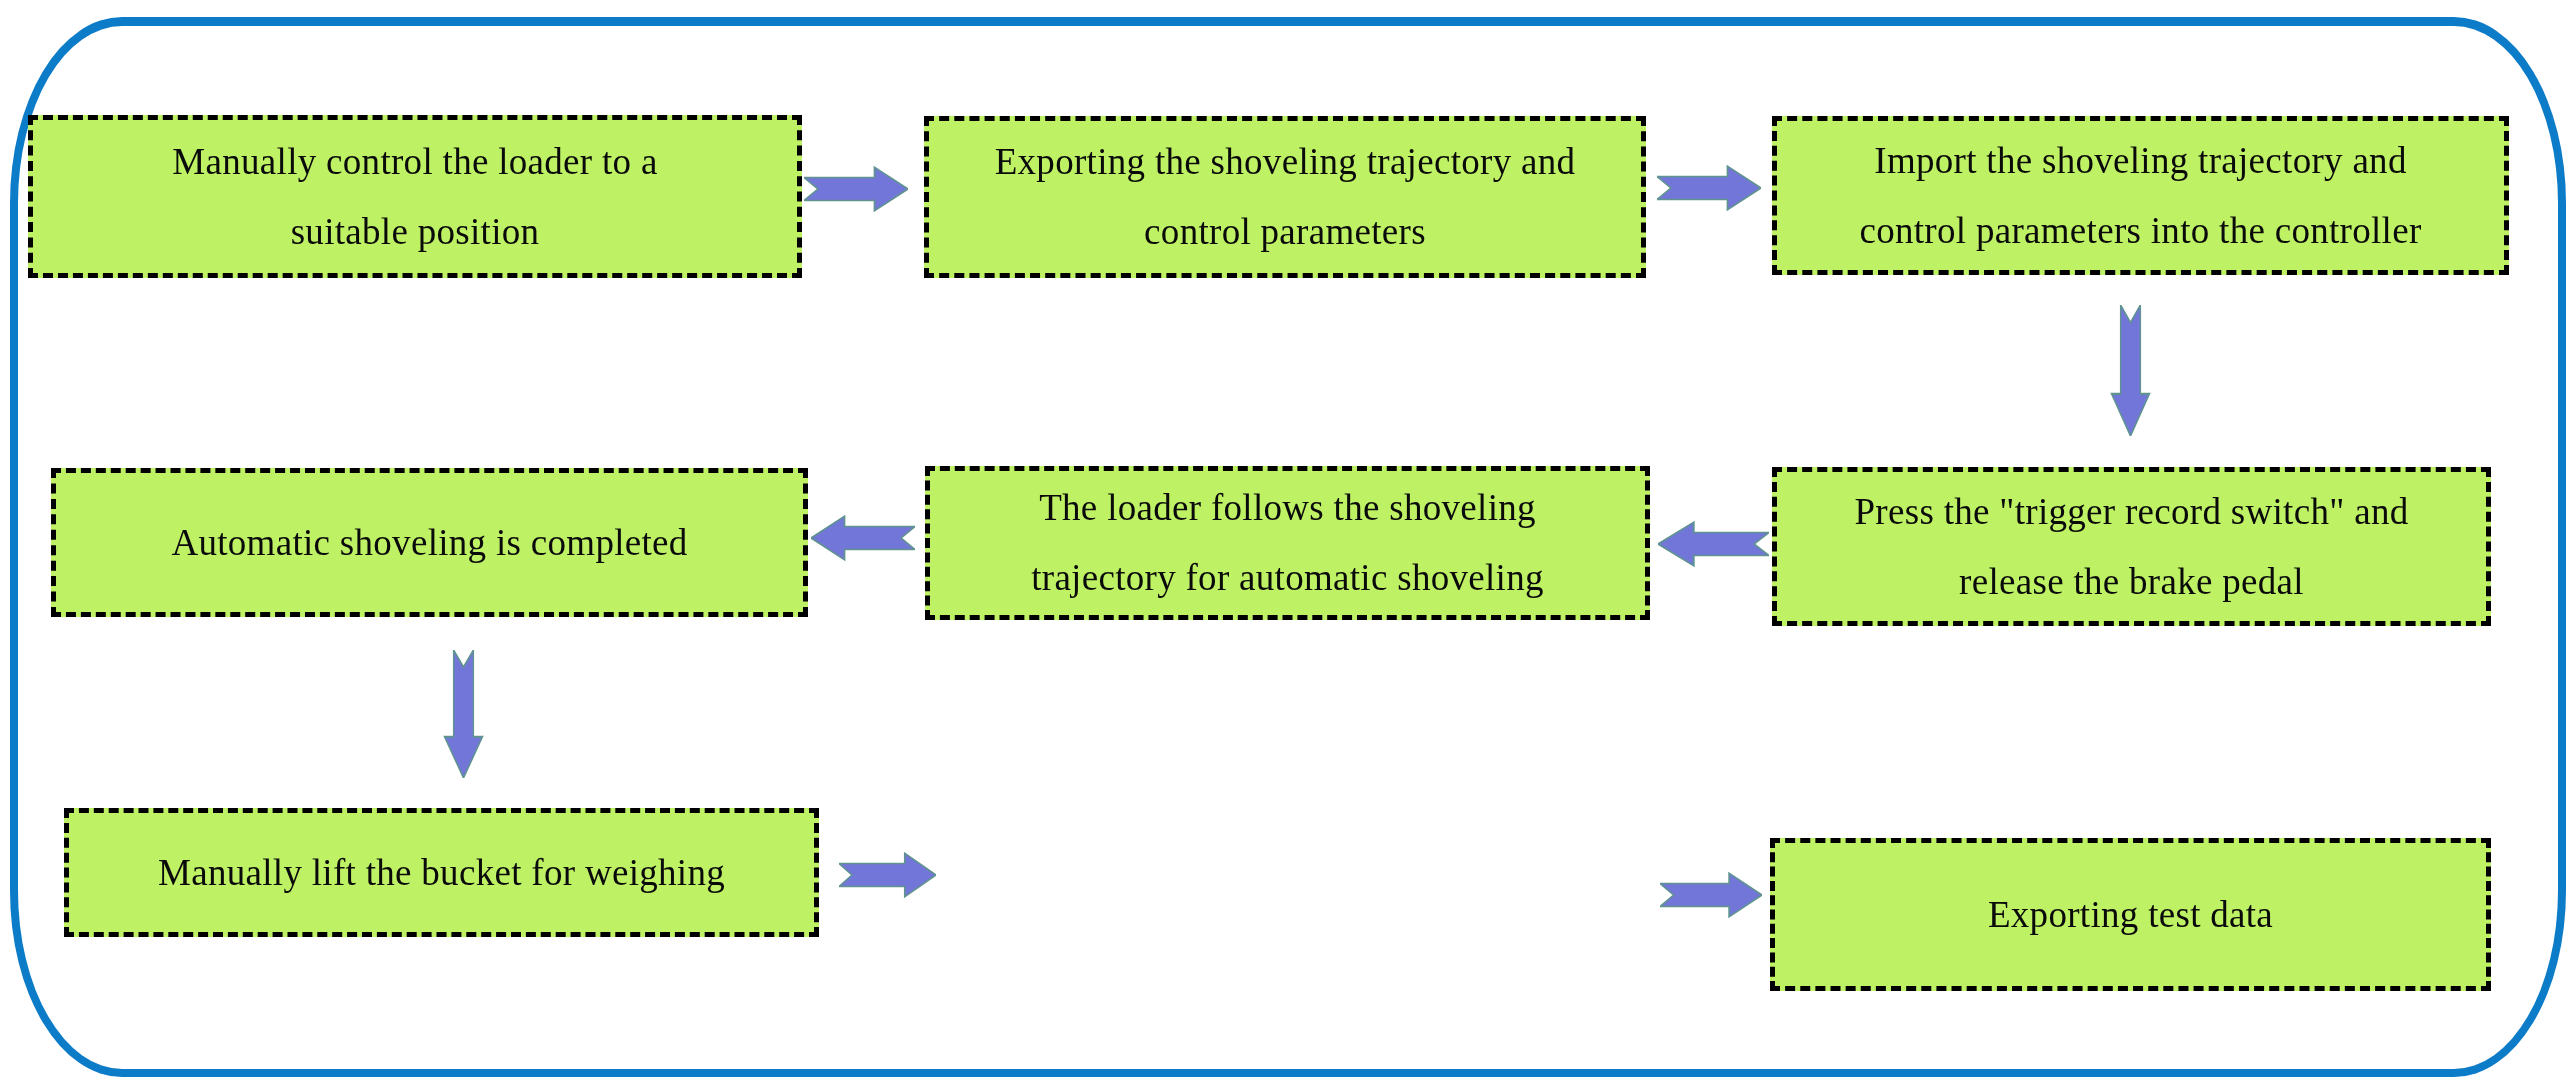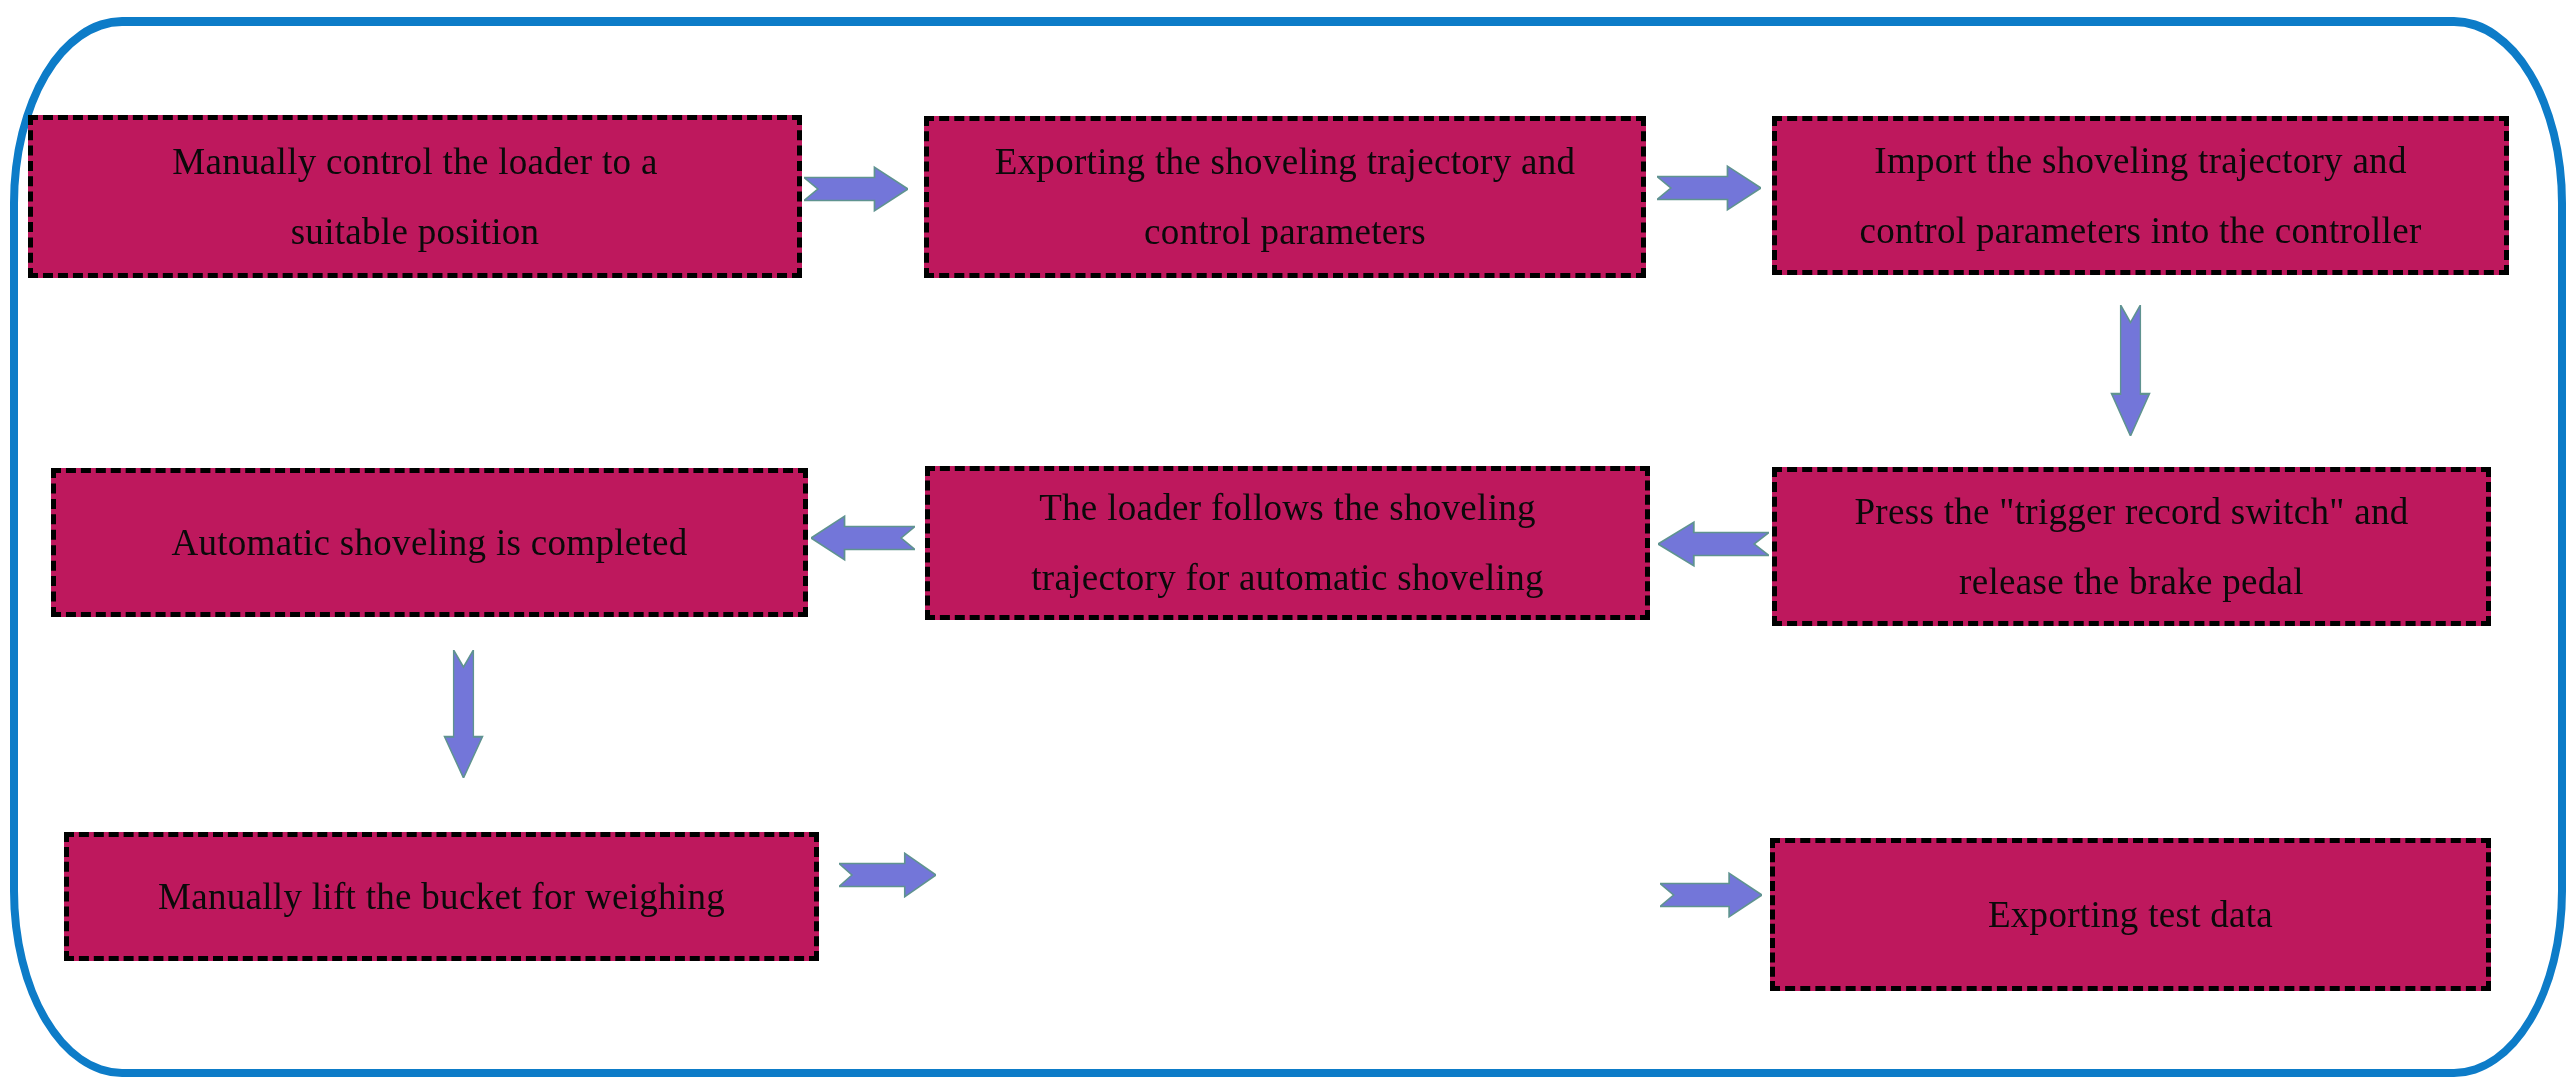--- a/index.html
+++ b/index.html
@@ -24,21 +24,21 @@
     box-sizing: border-box;
     border: 8px solid #0d7cc8;
     border-top-width: 9.3px;
     border-radius: 112px / 186px;
     background: transparent;
   }
   .fbox {
     position: absolute;
     box-sizing: border-box;
     border: 5.6px dashed #000000;
-    background: #be185d;
+    background: #bef264;
     display: flex;
     align-items: center;
     justify-content: center;
     text-align: center;
   }
   .fbox .box-text {
     white-space: pre-line;
     font-size: 37px;
     line-height: 70px;
     color: #0a0a0a;
@@ -83,21 +83,21 @@
 
   <div class="fbox" style="left:925px; top:466px; width:725px; height:154px;">
     <div class="box-text">The loader follows the shoveling
 trajectory for automatic shoveling</div>
   </div>
 
   <div class="fbox" style="left:51px; top:468px; width:757px; height:149px;">
     <div class="box-text">Automatic shoveling is completed</div>
   </div>
 
-  <div class="fbox" style="left:64px; top:832px; width:755px; height:129px;">
+  <div class="fbox" style="left:64px; top:808px; width:755px; height:129px;">
     <div class="box-text">Manually lift the bucket for weighing</div>
   </div>
 
 
   <div class="fbox" style="left:1770px; top:838px; width:721px; height:153px;">
     <div class="box-text">Exporting test data</div>
   </div>
 
   <div class="arrow" style="left:804px; top:163px; width:104px; height:52px;">
     <svg viewBox="0 0 180 100" preserveAspectRatio="none">

